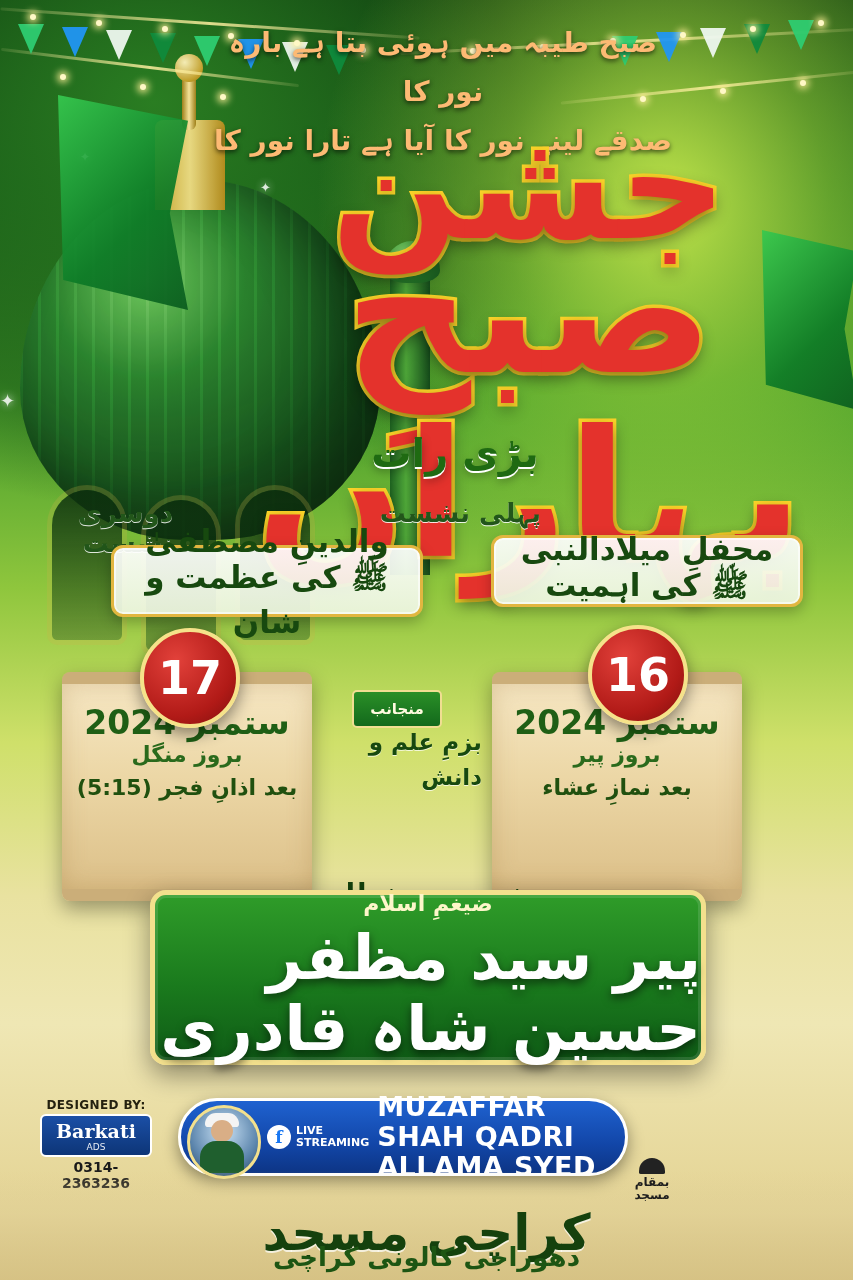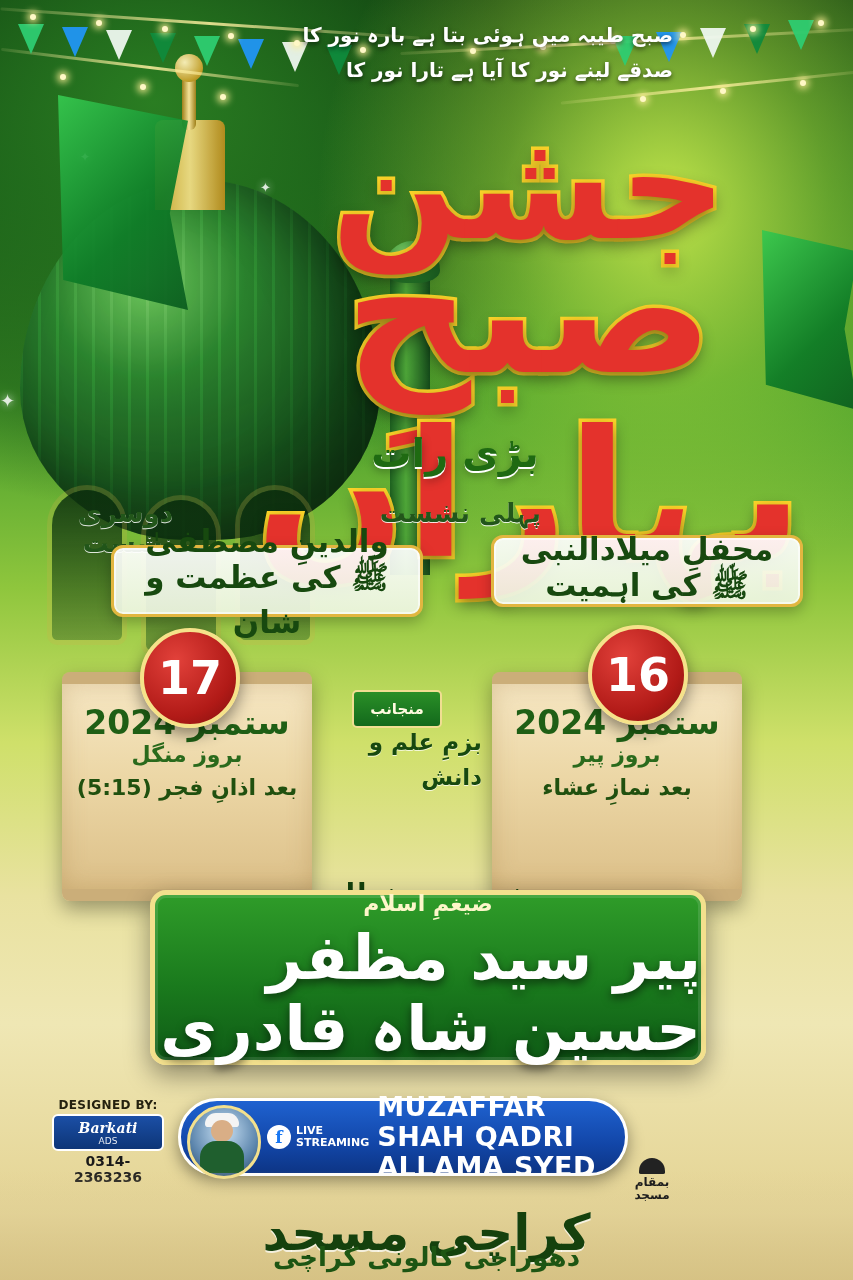--- a/index.html
+++ b/index.html
@@ -153,22 +153,23 @@
     font-family: "DejaVu Sans", sans-serif;
     direction: rtl;
     unicode-bidi: bidi-override;
   }
 
   .top-couplet {
     position: absolute;
     top: 18px;
     right: 180px;
     width: 460px;
-    color: #ffffff;
-    font-size: 20px;
+    text-align: center;
+    color: #fdba74;
+    font-size: 28px;
     line-height: 1.75;
     font-weight: bold;
     text-shadow: 0 2px 5px rgba(0,0,0,0.65);
   }
 
   .main-title {
     position: absolute;
     top: 108px;
     right: 14px;
     width: 620px;
@@ -349,43 +350,42 @@
     color: #ffffff;
     font-size: 62px;
     font-weight: bold;
     line-height: 1.15;
     text-shadow: 0 4px 10px rgba(0,0,0,0.55);
   }
 
   
   .designed {
     position: absolute;
-    left: 52px;
+    left: 40px;
     top: 1098px;
     width: 112px;
     text-align: center;
   }
   .designed .dlabel {
     font-size: 12px;
     font-weight: bold;
     color: #24210f;
     letter-spacing: 0.4px;
   }
   .designed .dcard {
     margin-top: 2px;
     background: linear-gradient(180deg, #1b4fa6, #0d3577);
     border: 2px solid #fff;
     border-radius: 6px;
     color: #fff;
     padding: 4px 0 3px;
   }
   .designed .dbrand {
     font-family: "DejaVu Serif", serif;
-    font-style: italic;
-    font-size: 14px;
+    font-size: 19px;
     font-weight: bold;
   }
   .designed .dsub {
     font-size: 9px;
     opacity: 0.9;
   }
   .designed .dphone {
     margin-top: 2px;
     font-size: 14px;
     font-weight: bold;

